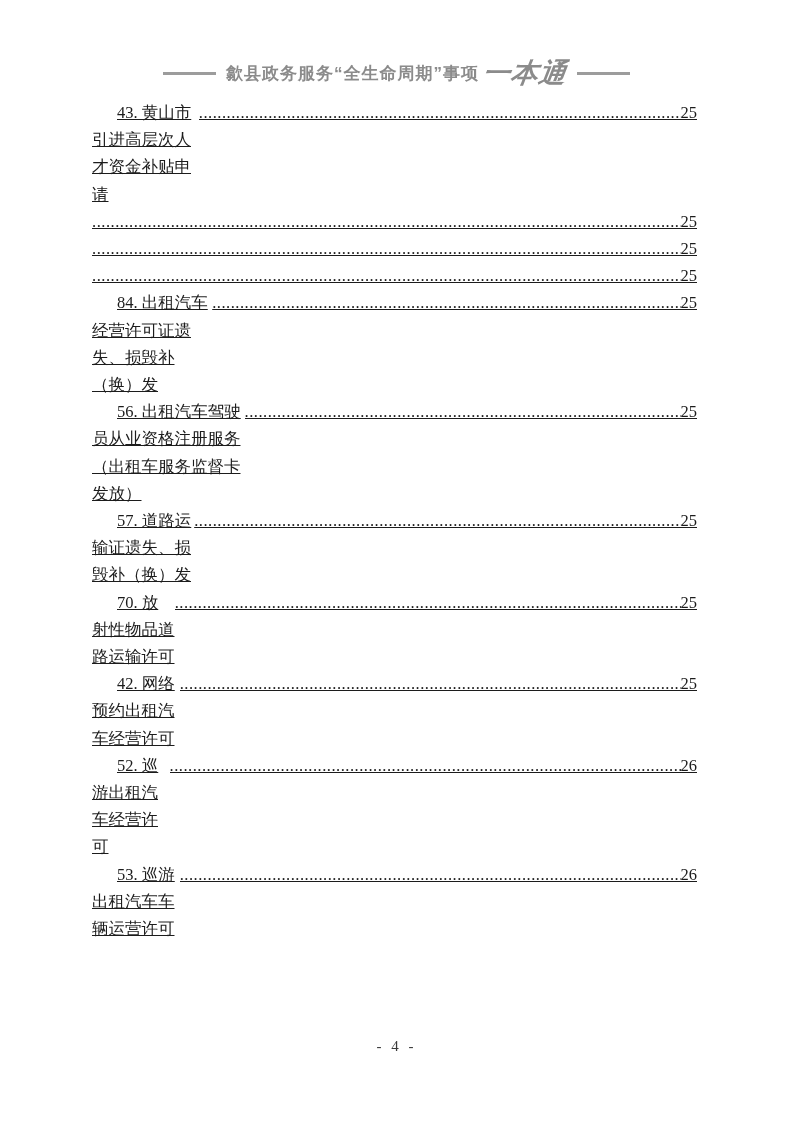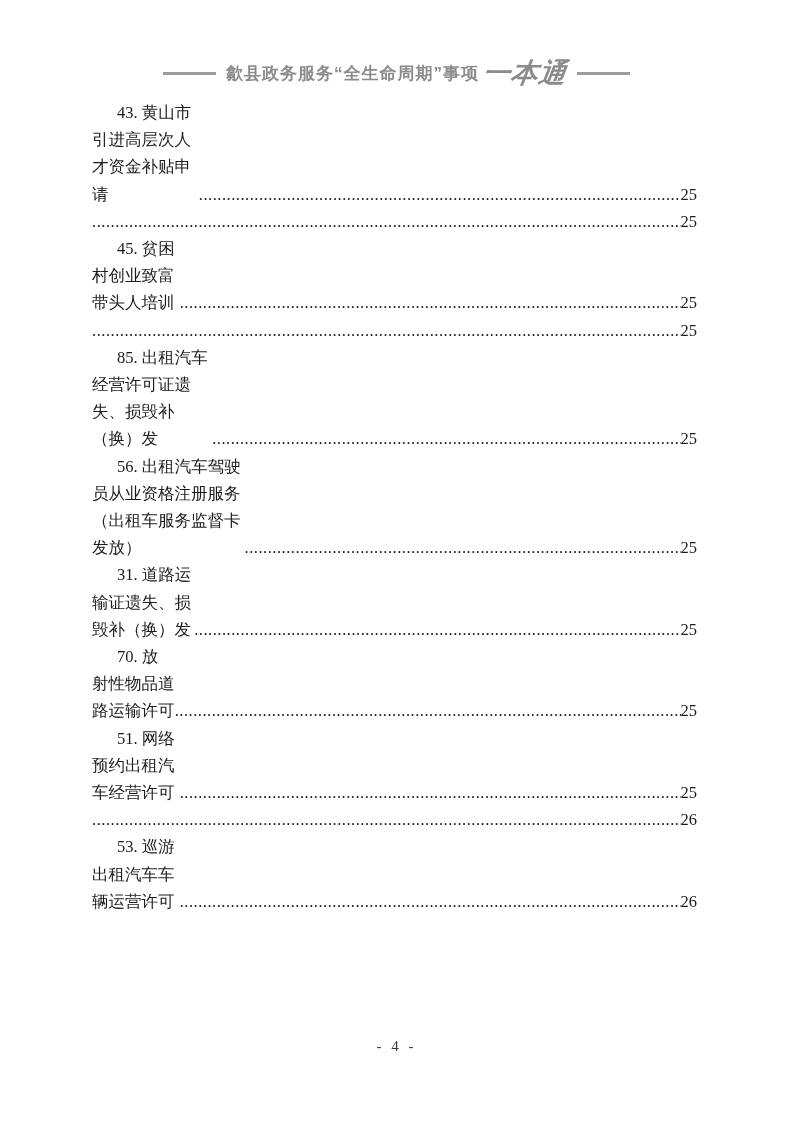--- a/index.html
+++ b/index.html
@@ -53,21 +53,21 @@
   .toc {
     position: absolute;
     top: 99px;
     left: 92px;
     right: 96px;
     font-size: 16.5px;
     line-height: 27.2px;
   }
   .entry {
     display: flex;
-    align-items: flex-end;
+    text-decoration: underline;
   }
   .title {
     flex: 0 1 auto;
     min-width: 0;
     text-indent: 25px;
   }
   .dots {
     flex: 1 1 auto;
     min-width: 12px;
     overflow: hidden;
@@ -108,54 +108,54 @@
       <div class="entry">
         <span class="title">43. 黄山市引进高层次人才资金补贴申请</span>
         <span class="dots"></span>
         <span class="pg">25</span>
       </div>
       <div class="entry">
         <span class="dots"></span>
         <span class="pg">25</span>
       </div>
       <div class="entry">
-        <span class="title">45. 贫困村创业致富带头人培训</span>
         <span class="dots"></span>
         <span class="pg">25</span>
       </div>
       <div class="entry">
         <span class="dots"></span>
         <span class="pg">25</span>
       </div>
       <div class="entry">
-        <span class="title">85. 出租汽车经营许可证遗失、损毁补（换）发</span>
+        <span class="title">84. 出租汽车经营许可证遗失、损毁补（换）发</span>
         <span class="dots"></span>
         <span class="pg">25</span>
       </div>
       <div class="entry">
         <span class="title">56. 出租汽车驾驶员从业资格注册服务（出租车服务监督卡发放）</span>
         <span class="dots"></span>
         <span class="pg">25</span>
       </div>
       <div class="entry">
-        <span class="title">31. 道路运输证遗失、损毁补（换）发</span>
+        <span class="title">57. 道路运输证遗失、损毁补（换）发</span>
         <span class="dots"></span>
         <span class="pg">25</span>
       </div>
       <div class="entry">
         <span class="title">70. 放射性物品道路运输许可</span>
         <span class="dots"></span>
         <span class="pg">25</span>
       </div>
       <div class="entry">
-        <span class="title">51. 网络预约出租汽车经营许可</span>
+        <span class="title">42. 网络预约出租汽车经营许可</span>
         <span class="dots"></span>
         <span class="pg">25</span>
       </div>
       <div class="entry">
+        <span class="title">52. 巡游出租汽车经营许可</span>
         <span class="dots"></span>
         <span class="pg">26</span>
       </div>
       <div class="entry">
         <span class="title">53. 巡游出租汽车车辆运营许可</span>
         <span class="dots"></span>
         <span class="pg">26</span>
       </div>
     </div>
 

